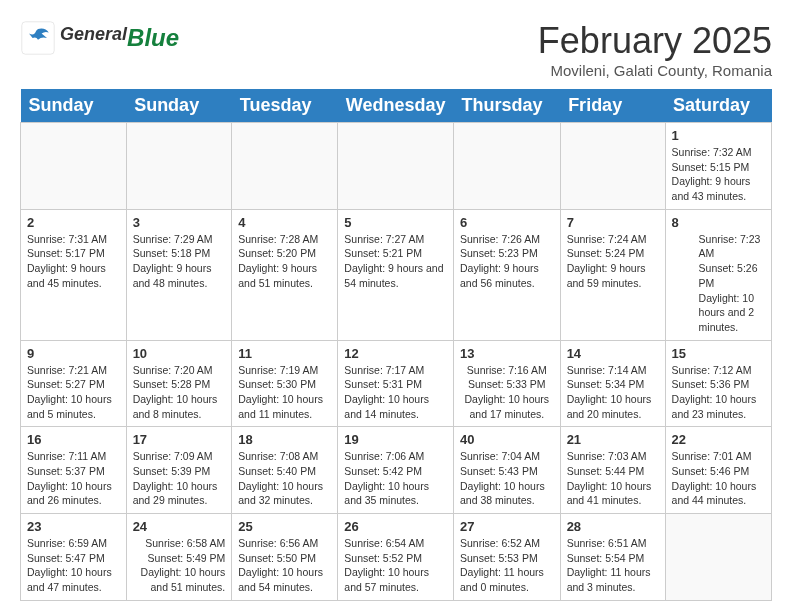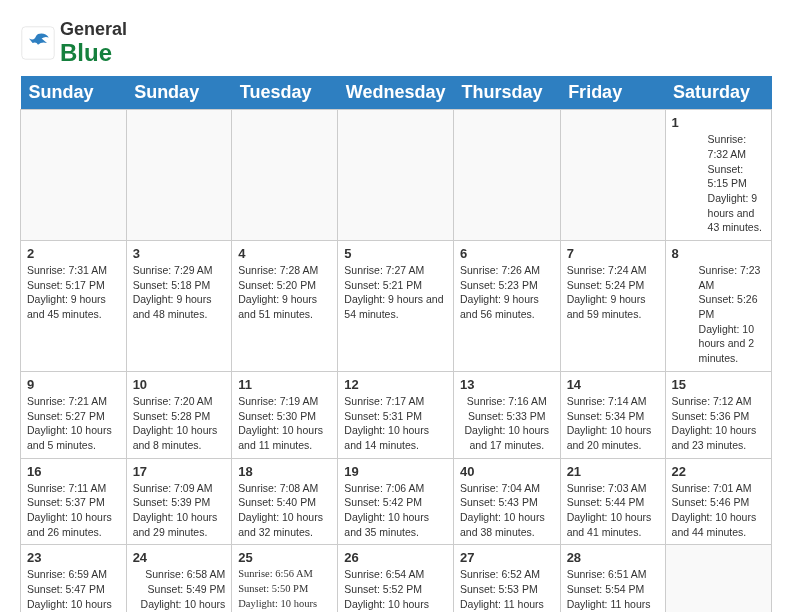--- a/index.html
+++ b/index.html
@@ -16,22 +16,23 @@
       align-items: flex-start;
       margin-bottom: 10px;
     }
     .logo {
       display: flex;
       align-items: center;
       gap: 4px;
     }
     .logo-text {
       display: flex;
-      flex-direction: column;
+      flex-direction: row;
       line-height: 1.1;
+      font-style: italic;
     }
     .logo-icon {
       width: 36px;
       height: 36px;
     }
     .title-block {
       text-align: right;
     }
     .month-title {
       font-size: 36px;
@@ -86,20 +87,24 @@
     <svg class="logo-icon" viewBox="0 0 40 40">
       <rect x="2" y="2" width="36" height="36" rx="4" fill="#fff" stroke="#ccc" stroke-width="0.5"></rect>
 
       <path d="M20 10 Q28 8 32 14 Q28 12 24 15 L30 20 Q24 18 20 22 Q18 18 14 20 L10 15 Q16 18 18 12 Z" fill="#2e7fc1"></path>
     </svg>
     <div class="logo-text">
       <span style="font-size:18px;font-weight:bold;color:#333;">General</span>
       <span style="font-size:24px;font-weight:bold;color:#15803d;">Blue</span>
     </div>
   </div>
+  <div class="title-block">
+    <div class="month-title">February 2025</div>
+    <div class="location">Movileni, Galati County, Romania</div>
+  </div>
 </div>
 
 <table class="calendar">
   <thead>
     <tr id="weekday-header">
     <th>Sunday</th>
         <th>Sunday</th>
         <th>Tuesday</th>
         <th>Wednesday</th>
         <th>Thursday</th>
@@ -110,21 +115,21 @@
   <tbody id="calendar-body">
   <tr>
         <td class="empty-cell"></td>
         <td class="empty-cell"></td>
         <td class="empty-cell"></td>
         <td class="empty-cell"></td>
         <td class="empty-cell"></td>
         <td class="empty-cell"></td>
         <td>
           <div class="day-num">1</div>
-          <div class="day-info" style="white-space: pre-line; margin-left: 36px;">Sunrise: 7:32 AM
+          <div class="day-info" style="white-space: pre-line;">Sunrise: 7:32 AM
 Sunset: 5:15 PM
 Daylight: 9 hours and 43 minutes.</div>
         </td>
       </tr>
       <tr>
         <td>
           <div class="day-num">2</div>
           <div class="day-info" style="white-space: pre-line;">Sunrise: 7:31 AM
 Sunset: 5:17 PM
 Daylight: 9 hours and 45 minutes.</div>
@@ -262,21 +267,21 @@
 Daylight: 10 hours and 47 minutes.</div>
         </td>
         <td>
           <div class="day-num">24</div>
           <div class="day-info" style="white-space: pre-line; text-align: right;">Sunrise: 6:58 AM
 Sunset: 5:49 PM
 Daylight: 10 hours and 51 minutes.</div>
         </td>
         <td>
           <div class="day-num">25</div>
-          <div class="day-info" style="white-space: pre-line; font-family: Liberation Serif, serif;">Sunrise: 6:56 AM
+          <div class="day-info" style="white-space: pre-line;">Sunrise: 6:56 AM
 Sunset: 5:50 PM
 Daylight: 10 hours and 54 minutes.</div>
         </td>
         <td>
           <div class="day-num">26</div>
           <div class="day-info" style="white-space: pre-line;">Sunrise: 6:54 AM
 Sunset: 5:52 PM
 Daylight: 10 hours and 57 minutes.</div>
         </td>
         <td>

